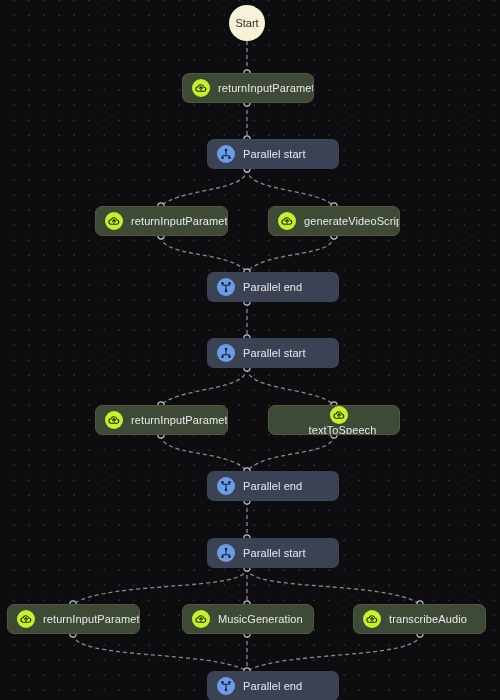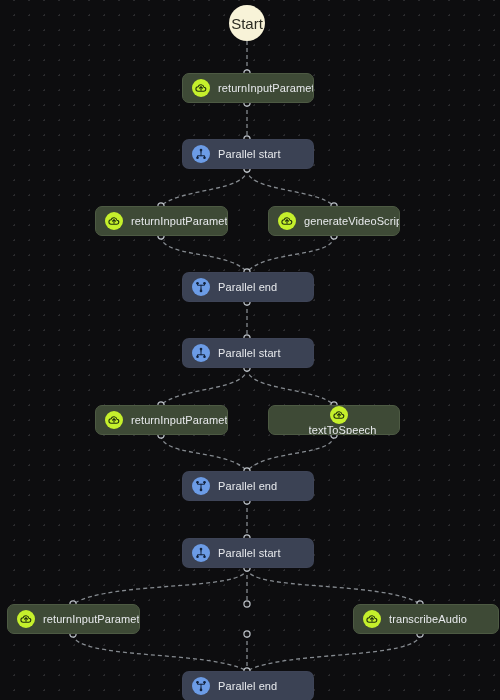--- a/index.html
+++ b/index.html
@@ -49,20 +49,21 @@
     height: 30px;
     background: #3e4a36;
     border: 1px solid #4d5a43;
     padding-left: 9px;
   }
   .node-parallel {
     height: 30px;
     background: #3b4254;
     border: 1px solid #49516333;
     padding-left: 9px;
+    margin-left: 25px;
   }
   .node-label {
     color: #e8eaed;
     font-size: 11px;
     letter-spacing: 0.1px;
     margin-left: 8px;
     white-space: nowrap;
     overflow: hidden;
   }
   .icon-badge {
@@ -88,21 +89,21 @@
     width: 36px;
     height: 36px;
     border-radius: 50%;
     background: #f8f3d8;
     display: flex;
     align-items: center;
     justify-content: center;
   }
   .start-label {
     color: #2c2c22;
-    font-size: 15px;
+    font-size: 11px;
     font-family: "Liberation Sans", sans-serif;
   }
 </style>
 </head>
 <body>
 
 <div id="canvas">
 
   <svg id="edges" viewBox="0 0 500 700" xmlns="http://www.w3.org/2000/svg">
       <path d="M 247 41 L 247 73" class="edge-path"></path>
@@ -268,21 +269,30 @@
     </div>
     <div class="node node-task" style="left: 7px; top: 604px; width: 133px;">
       <span class="icon-badge icon-cloud">
         <svg width="12" height="12" viewBox="0 0 24 24">
           <path d="M6.5 18.5h11a4 4 0 0 0 .3-8 6 6 0 0 0-11.6-1.1 3.8 3.8 0 0 0 .3 9.1z" fill="none" stroke="#20300c" stroke-width="2.2" stroke-linejoin="round"></path>
           <path d="M12 16.5V9.5 M9 12.4 L12 9.4 L15 12.4" fill="none" stroke="#20300c" stroke-width="2.2" stroke-linecap="round" stroke-linejoin="round"></path>
         </svg>
       </span>
       <span class="node-label">returnInputParameters</span>
     </div>
-    <div class="node node-task" style="left: 353px; top: 604px; width: 146px;">
+    <div class="node node-task" style="left: 182px; top: 604px; width: 132px;">
+      <span class="icon-badge icon-cloud">
+        <svg width="12" height="12" viewBox="0 0 24 24">
+          <path d="M6.5 18.5h11a4 4 0 0 0 .3-8 6 6 0 0 0-11.6-1.1 3.8 3.8 0 0 0 .3 9.1z" fill="none" stroke="#20300c" stroke-width="2.2" stroke-linejoin="round"></path>
+          <path d="M12 16.5V9.5 M9 12.4 L12 9.4 L15 12.4" fill="none" stroke="#20300c" stroke-width="2.2" stroke-linecap="round" stroke-linejoin="round"></path>
+        </svg>
+      </span>
+      <span class="node-label">MusicGeneration</span>
+    </div>
+    <div class="node node-task" style="left: 353px; top: 604px; width: 133px;">
       <span class="icon-badge icon-cloud">
         <svg width="12" height="12" viewBox="0 0 24 24">
           <path d="M6.5 18.5h11a4 4 0 0 0 .3-8 6 6 0 0 0-11.6-1.1 3.8 3.8 0 0 0 .3 9.1z" fill="none" stroke="#20300c" stroke-width="2.2" stroke-linejoin="round"></path>
           <path d="M12 16.5V9.5 M9 12.4 L12 9.4 L15 12.4" fill="none" stroke="#20300c" stroke-width="2.2" stroke-linecap="round" stroke-linejoin="round"></path>
         </svg>
       </span>
       <span class="node-label">transcribeAudio</span>
     </div>
     <div class="node node-parallel" style="left: 182px; top: 671px; width: 132px;">
       <span class="icon-badge icon-fork">

